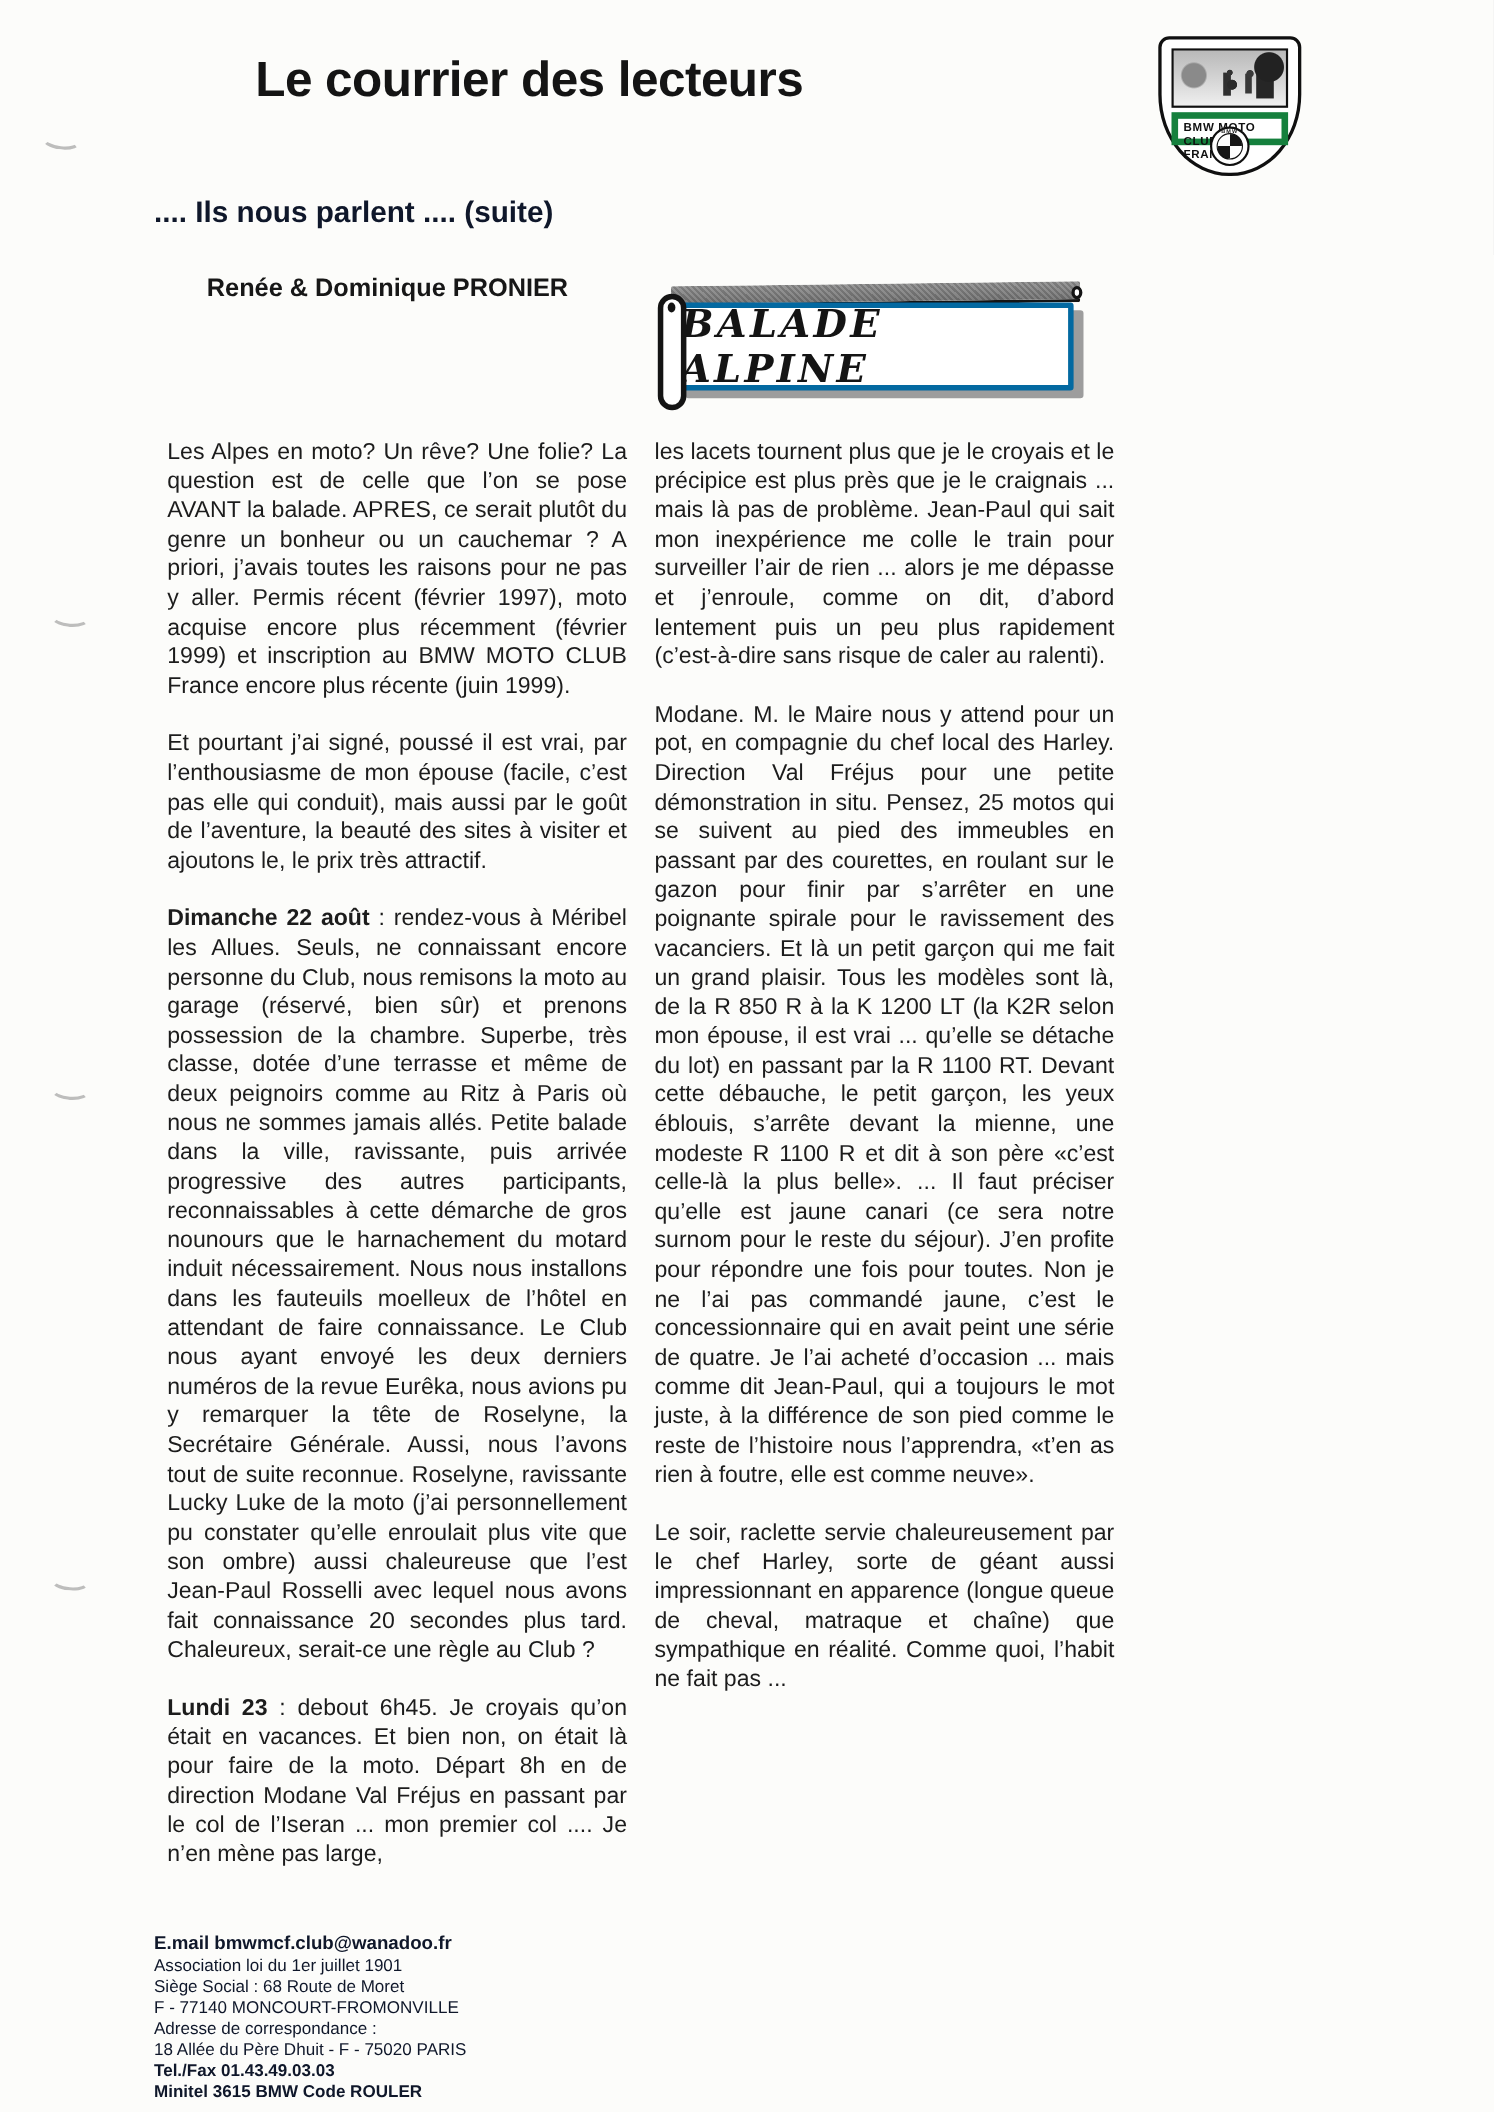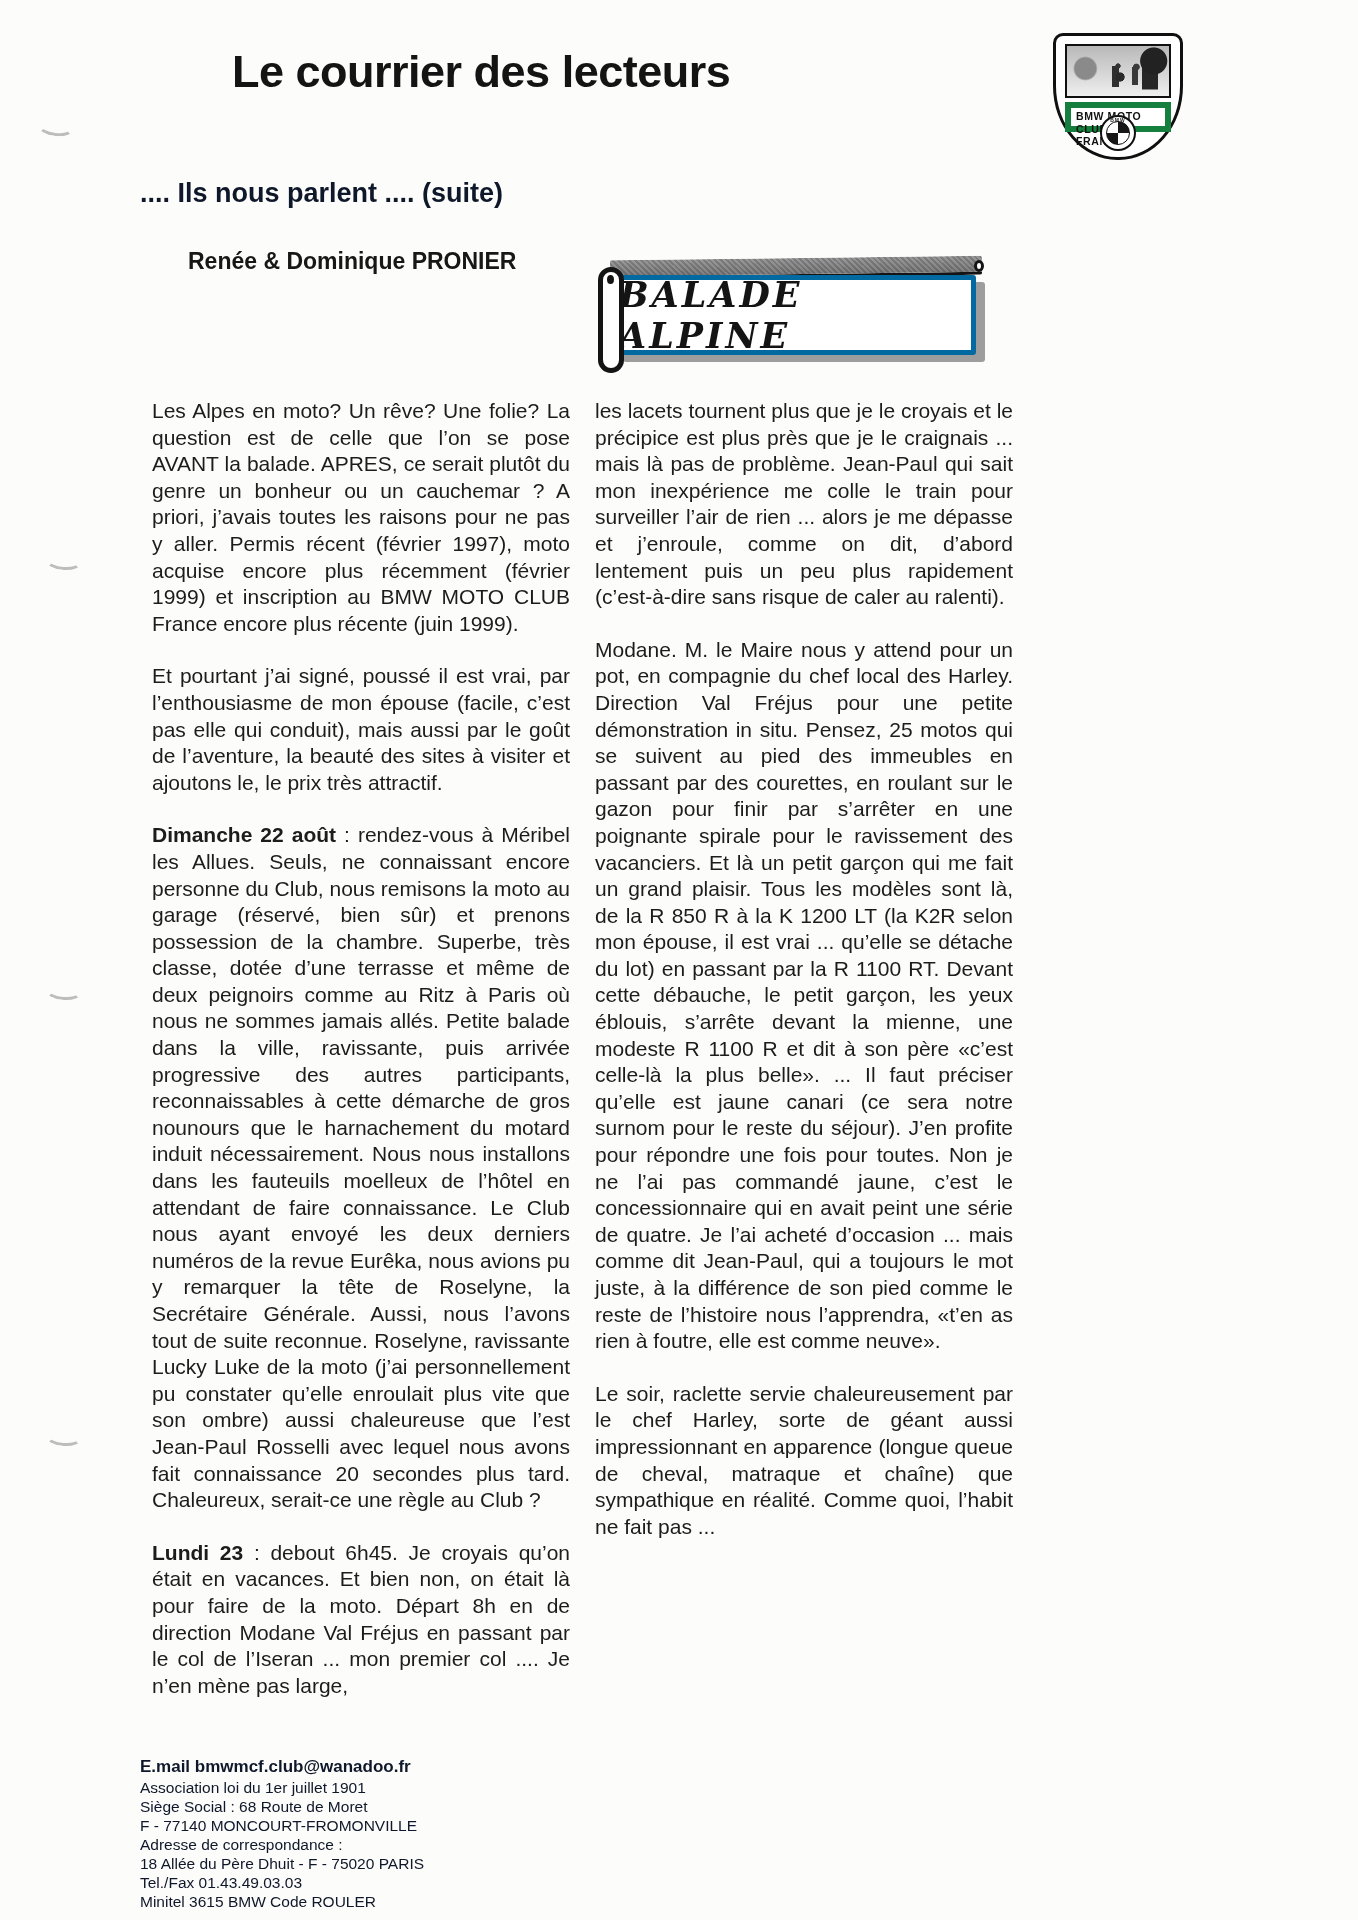--- a/index.html
+++ b/index.html
@@ -101,21 +101,21 @@
   }
   .col-left  { left:152px; }
   .col-right { left:595px; }
   .col p { margin-bottom:26px; }
   .col strong { font-weight:bold; }
   
   .footer {
     position:absolute; left:140px; top:1757px;
     font-size:15.5px; line-height:19px; color:#0f172a;
   }
-  .footer .b { font-weight:normal; }
+  .footer .b { font-weight:bold; }
   .footer div:first-child { font-size:17px; font-weight:bold; margin-bottom:2px; }
   
   .mark {
     position:absolute; width:36px; height:18px;
     border:3px solid transparent; border-bottom-color:#a8a8a8;
     border-radius:50%; opacity:.75;
   }
   .m1 { left:38px;  top:118px;  transform:rotate(6deg); }
   .m2 { left:46px;  top:552px;  transform:rotate(4deg); }
   .m3 { left:46px;  top:982px;  transform:rotate(4deg); }

